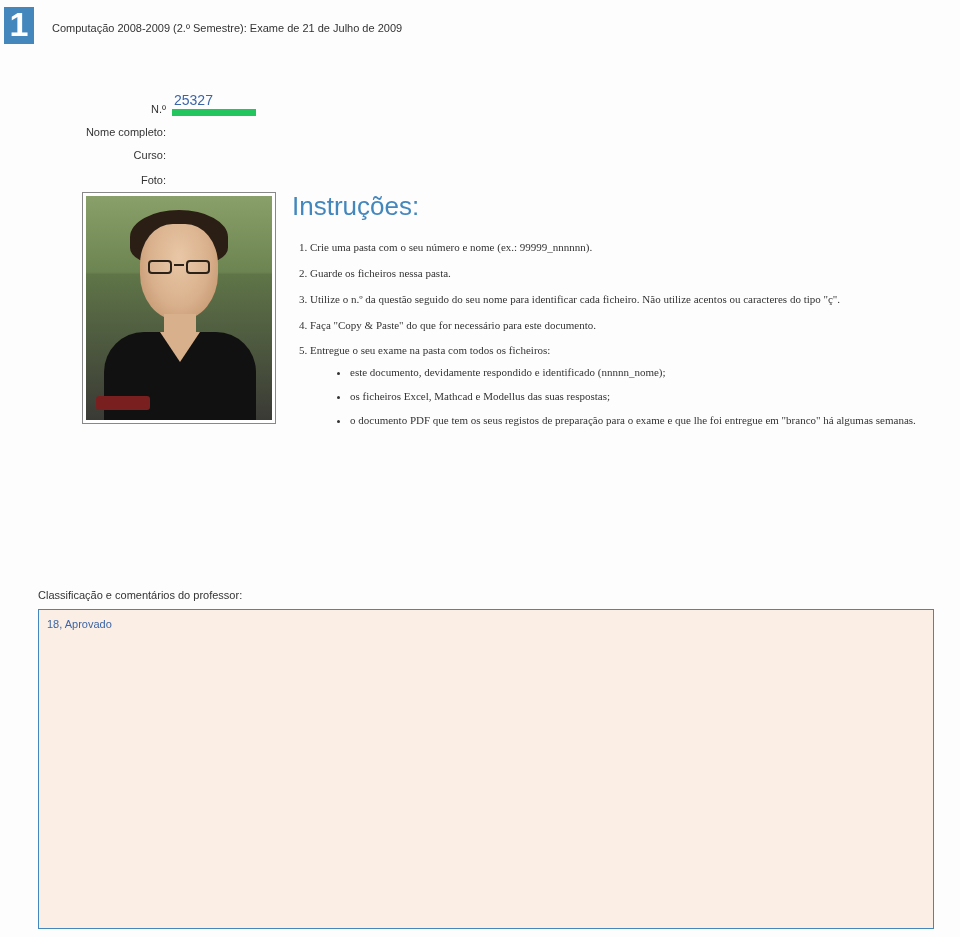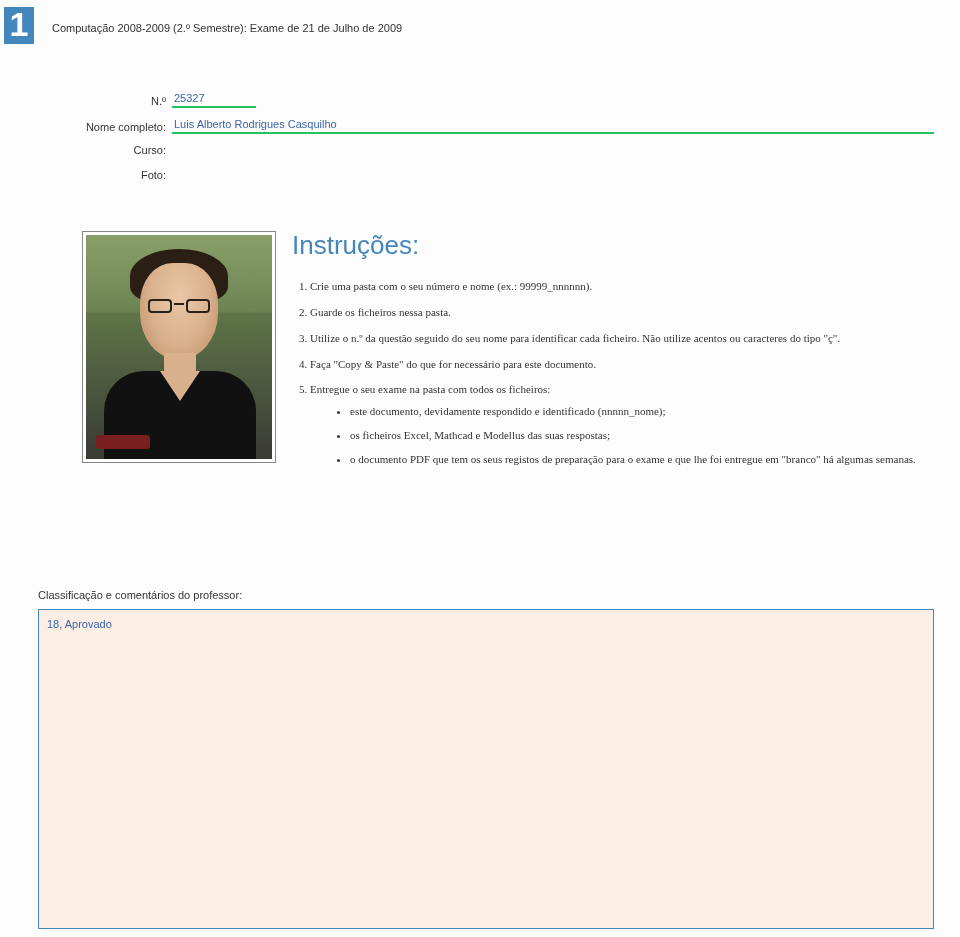--- a/index.html
+++ b/index.html
@@ -53,22 +53,22 @@
   .form-label {
     width: 90px;
     text-align: right;
     font-size: 11px;
     color: #333;
     padding-right: 6px;
     padding-bottom: 1px;
   }
   .form-value {
     flex: 1;
-    border-bottom: 2px solid #22c55e;
-    font-size: 11px;
+    border-bottom: 7px solid #22c55e;
+    font-size: 14px;
     color: #3b65a8;
     padding: 0 2px 1px 2px;
     min-height: 16px;
   }
   .form-value.short { flex: 0 0 84px; }
   .foto-row {
     display: flex;
     align-items: flex-start;
     margin-top: 12px;
     flex-direction: column;
@@ -221,31 +221,30 @@
 
   <div class="form-area">
 
     <div class="form-row">
       <div class="form-label">N.º</div>
       <div class="form-value short">25327</div>
     </div>
 
     <div class="form-row">
       <div class="form-label">Nome completo:</div>
-      <div class="form-value">Luis Alberto Rodrigues Casquilho</div>
     </div>
 
     <div class="form-row">
       <div class="form-label">Curso:</div>
     </div>
 
     <div class="foto-row">
       <div class="foto-label">Foto:</div>
 
-      <div style="display:flex; flex:1; align-items:flex-start;margin-top:44px;">
+      <div style="display:flex; flex:1; align-items:flex-start;">
         <div class="photo-box">
           <div class="photo-inner">
             <div class="photo-hair"></div>
             <div class="photo-face"></div>
             <div class="photo-glasses">
               <div class="lens l"></div>
               <div class="bridge"></div>
               <div class="lens r"></div>
             </div>
             <div class="photo-neck"></div>

